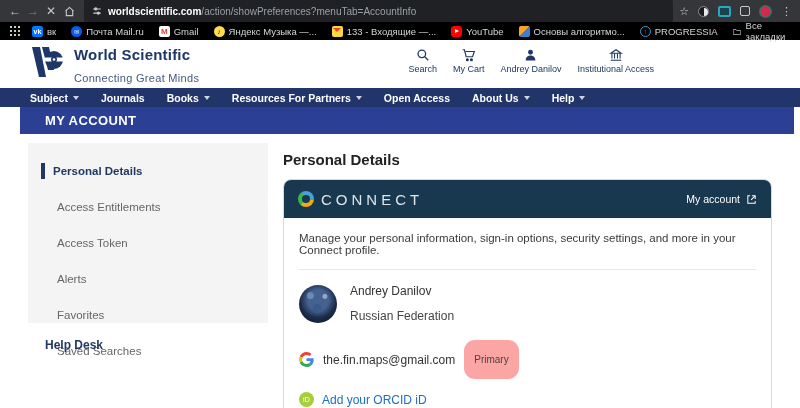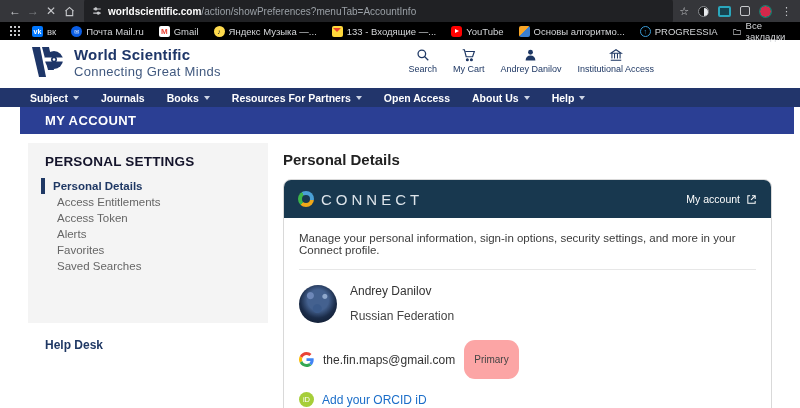--- a/index.html
+++ b/index.html
@@ -40,39 +40,39 @@
   .ic-progressia { background:transparent; border:1.5px solid #3a9bd5; border-radius:50%; color:#3a9bd5; font-size:7px; }
   .bm-spacer { flex:1 1 auto; }
   .bm-all { display:flex; align-items:center; gap:5px; margin-right:2px; }
   .apps-grid { width:10px; height:10px; margin-right:12px; display:grid; grid-template-columns:repeat(3,2px); grid-template-rows:repeat(3,2px); gap:2px; }
   .apps-grid i { background:#c6c8cb; display:block; }
 
   
   .ws-header { position:absolute; top:40px; left:0; width:676px; height:48px; background:#fff; }
   .logo-wrap { position:absolute; left:30px; top:6px; display:flex; align-items:flex-start; gap:8px; }
   .logo-text .t1 { color:#1e3668; font-size:15px; font-weight:bold; letter-spacing:0.2px; }
-  .logo-text .t2 { color:#41597f; font-size:13px; text-align:center; margin-top:1px; letter-spacing:0.3px; }
+  .logo-text .t2 { color:#41597f; font-size:11px; text-align:center; margin-top:9px; letter-spacing:0.3px; }
   .hdr-actions { position:absolute; right:22px; top:8px; display:flex; gap:16px; }
   .hdr-act { display:flex; flex-direction:column; align-items:center; gap:2px; color:#1f3864; cursor:pointer; }
   .hdr-act .lbl { font-size:9px; white-space:nowrap; }
   .hdr-act svg { display:block; }
 
   
   .ws-nav { position:absolute; top:88px; left:0; width:800px; height:19px; background:#22356b; display:flex; align-items:center; padding-left:30px; gap:22px; }
   .nav-item { color:#fff; font-size:10.5px; font-weight:bold; display:flex; align-items:center; gap:5px; white-space:nowrap; cursor:pointer; }
   .chev { width:0; height:0; border-left:3.5px solid transparent; border-right:3.5px solid transparent; border-top:4px solid #cdd4e4; margin-top:1px; }
 
   
   .banner { position:absolute; top:107px; left:20px; width:774px; height:27px; background:#2b3f94; display:flex; align-items:center; padding-left:25px; }
   .banner .title { color:#fff; font-size:13px; font-weight:bold; letter-spacing:0.4px; }
 
   
   .sidebar { position:absolute; top:143px; left:28px; width:240px; height:180px; background:#f4f4f4; padding:11px 0 0 17px; }
   .sb-title { color:#14142b; font-size:13.5px; font-weight:bold; letter-spacing:0.2px; }
-  .sb-item { font-size:11.5px; color:#666; margin-top:0; padding:2px 0 2px 12px; cursor:pointer; }
+  .sb-item { font-size:11.5px; color:#666; margin-top:20px; padding:2px 0 2px 12px; cursor:pointer; }
   .sb-item.active { color:#1f3864; font-weight:bold; border-left:4px solid #1f3864; padding-left:8px; margin-top:9px; margin-left:-4px; }
   .help-desk { position:absolute; top:338px; left:45px; color:#1f3864; font-size:12px; font-weight:bold; cursor:pointer; }
 
   
   .main { position:absolute; top:151px; left:283px; width:489px; }
   .page-h1 { color:#222; font-size:15px; font-weight:bold; }
   .card { margin-top:11px; width:489px; border:1px solid #d9d9d9; border-radius:8px; background:#fff; overflow:hidden; }
   .card-header { height:38px; background:#18384f; display:flex; align-items:center; justify-content:space-between; padding:0 14px; }
   .connect-brand { display:flex; align-items:center; gap:7px; }
   .connect-ring { width:16px; height:16px; border-radius:50%; background:conic-gradient(from -30deg, #4a9fd4 0 130deg, #f0a819 130deg 250deg, #3cb54a 250deg 360deg); position:relative; }
@@ -262,21 +262,20 @@
         <span>Help</span>
         <span class="chev"></span>
       </span>
   </div>
 
   <div class="banner">
     <span class="title">MY ACCOUNT</span>
   </div>
 
   <div class="sidebar">
-    <div class="sb-title">PERSONAL SETTINGS</div>
     <div class="sb-item active">Personal Details</div>
     <div class="sb-item">Access Entitlements</div>
     <div class="sb-item">Access Token</div>
     <div class="sb-item">Alerts</div>
     <div class="sb-item">Favorites</div>
     <div class="sb-item">Saved Searches</div>
   </div>
   <div class="help-desk">Help Desk</div>
 
   <div class="main">

